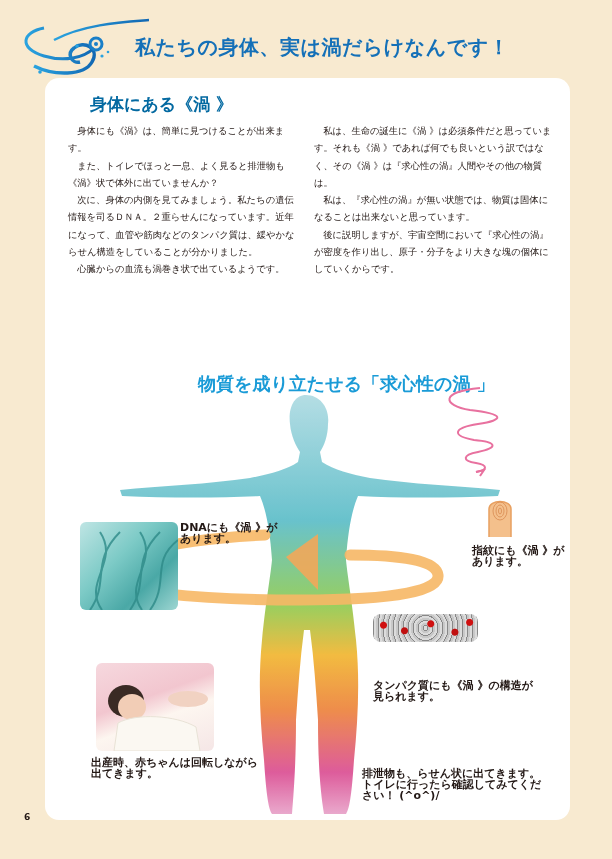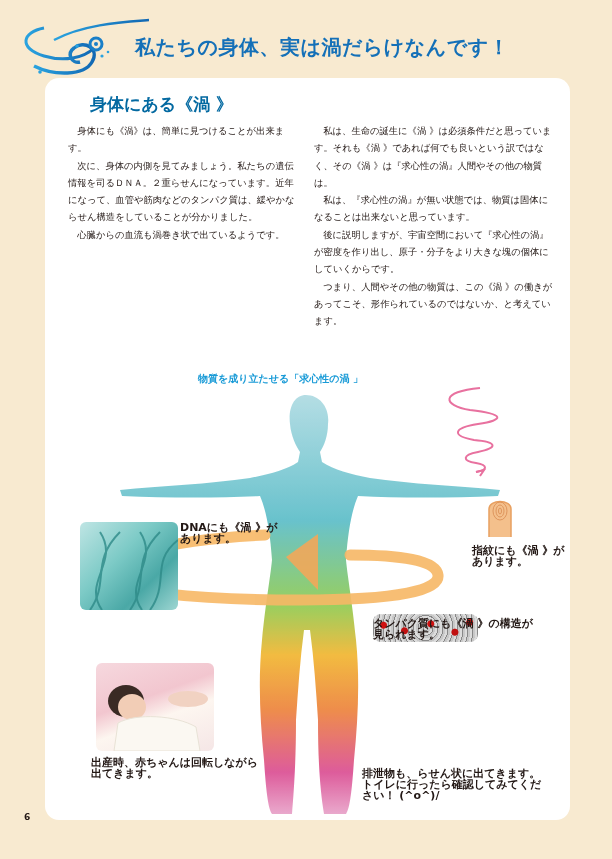--- a/index.html
+++ b/index.html
@@ -6,21 +6,21 @@
   body{width:612px;height:859px;background:#f8ead0;position:relative;overflow:hidden;font-family:"DejaVu Sans",sans-serif;color:#231815;}
   .header{position:absolute;left:0;top:0;width:612px;height:78px;}
   .swirl-logo{position:absolute;left:14px;top:18px;width:150px;height:64px;}
   .page-title{position:absolute;left:135px;top:34px;font-size:20px;font-weight:bold;color:#1470b8;letter-spacing:0.5px;white-space:nowrap;}
   .panel{position:absolute;left:45px;top:78px;width:525px;height:742px;background:#ffffff;border-radius:14px;}
   .section-title{position:absolute;left:46px;top:93px;font-size:17px;font-weight:bold;color:#0369a1;white-space:nowrap;margin-left:44px;}
   .col{position:absolute;font-size:9.3px;line-height:17.3px;}
   .col p{margin:0;text-indent:1em;}
   .col-left{left:62px;top:122px;width:235px;margin-left:6px;}
   .col-right{left:314px;top:122px;width:240px;}
-  .fig-title{position:absolute;left:198px;top:372px;font-size:10px;font-weight:bold;color:#1a9bd7;white-space:nowrap;}
+  .fig-title{position:absolute;left:198px;top:372px;font-size:18px;font-weight:bold;color:#1a9bd7;white-space:nowrap;}
   .caption{position:absolute;font-size:11px;line-height:11px;font-weight:bold;color:#231815;white-space:pre-line;}
   .photo{position:absolute;border-radius:6px;overflow:hidden;}
   .page-number{position:absolute;left:24px;top:812px;font-size:9px;font-weight:bold;}
 </style>
 </head>
 <body>
 
 <div class="header">
   <svg class="swirl-logo" viewBox="0 0 150 64">
     <defs>
@@ -41,29 +41,29 @@
   </svg>
   <div class="page-title">私たちの身体、実は渦だらけなんです！</div>
 </div>
 
 <div class="panel"></div>
 
 <div class="section-title">身体にある《渦 》</div>
 
 <div class="col col-left">
   <p>身体にも《渦》は、簡単に見つけることが出来ます。</p>
+  <p>また、トイレでほっと一息、よく見ると排泄物も《渦》状で体外に出ていませんか？</p>
   <p>次に、身体の内側を見てみましょう。私たちの遺伝情報を司るＤＮＡ。２重らせんになっています。近年になって、血管や筋肉などのタンパク質は、緩やかならせん構造をしていることが分かりました。</p>
   <p>心臓からの血流も渦巻き状で出ているようです。</p>
 </div>
 
 <div class="col col-right">
   <p>私は、生命の誕生に《渦 》は必須条件だと思っています。それも《渦 》であれば何でも良いという訳ではなく、その《渦 》は『求心性の渦』人間やその他の物質は。</p>
   <p>私は、『求心性の渦』が無い状態では、物質は固体になることは出来ないと思っています。</p>
   <p>後に説明しますが、宇宙空間において『求心性の渦』が密度を作り出し、原子・分子をより大きな塊の個体にしていくからです。</p>
-  <p>つまり、人間やその他の物質は、この《渦 》の働きがあってこそ、形作られているのではないか、と考えています。</p>
 </div>
 
 <div class="fig-title">物質を成り立たせる「求心性の渦 」</div>
 
 <svg style="position:absolute;left:0;top:0;" width="612" height="859" viewBox="0 0 612 859">
   <defs>
     <linearGradient id="bodyGrad" x1="0" x2="0" y1="0" y2="1">
       <stop offset="0" stop-color="#a8d8e0"></stop>
       <stop offset="0.3" stop-color="#4fb8c4"></stop>
       <stop offset="0.5" stop-color="#86c744"></stop>
@@ -133,21 +133,21 @@
 <div class="caption" style="left:472px;top:545px;">指紋にも《渦 》が
 あります。</div>
 
 <div style="position:absolute;left:373px;top:614px;width:105px;height:28px;border-radius:8px;
             background:radial-gradient(circle at 10% 40%,#d01010 3px,transparent 4px),
                        radial-gradient(circle at 30% 60%,#c01010 3px,transparent 4px),
                        radial-gradient(circle at 55% 35%,#d01010 3px,transparent 4px),
                        radial-gradient(circle at 78% 65%,#c01010 3px,transparent 4px),
                        radial-gradient(circle at 92% 30%,#d01010 3px,transparent 4px),
                        repeating-radial-gradient(circle at 50% 50%,#dcdcdc 0 2px,#888 2px 3px,#c8c8c8 3px 5px);"></div>
-<div class="caption" style="left:373px;top:618px;">タンパク質にも《渦 》の構造が
+<div class="caption" style="left:373px;top:680px;">タンパク質にも《渦 》の構造が
 見られます。</div>
 
 <div class="caption" style="left:362px;top:768px;">排泄物も、らせん状に出てきます。
 トイレに行ったら確認してみてくだ
 さい！ (^o^)/</div>
 
 <div class="photo" style="left:96px;top:663px;width:118px;height:88px;background:linear-gradient(160deg,#f6d8de 0%,#f2c6cf 40%,#fdf6f0 60%,#f5e6e6 100%);">
   <svg width="118" height="88" viewBox="0 0 118 88">
     <ellipse cx="30" cy="38" rx="18" ry="16" fill="#3a2a24"></ellipse>
     <ellipse cx="36" cy="44" rx="14" ry="13" fill="#f2cdb6"></ellipse>

